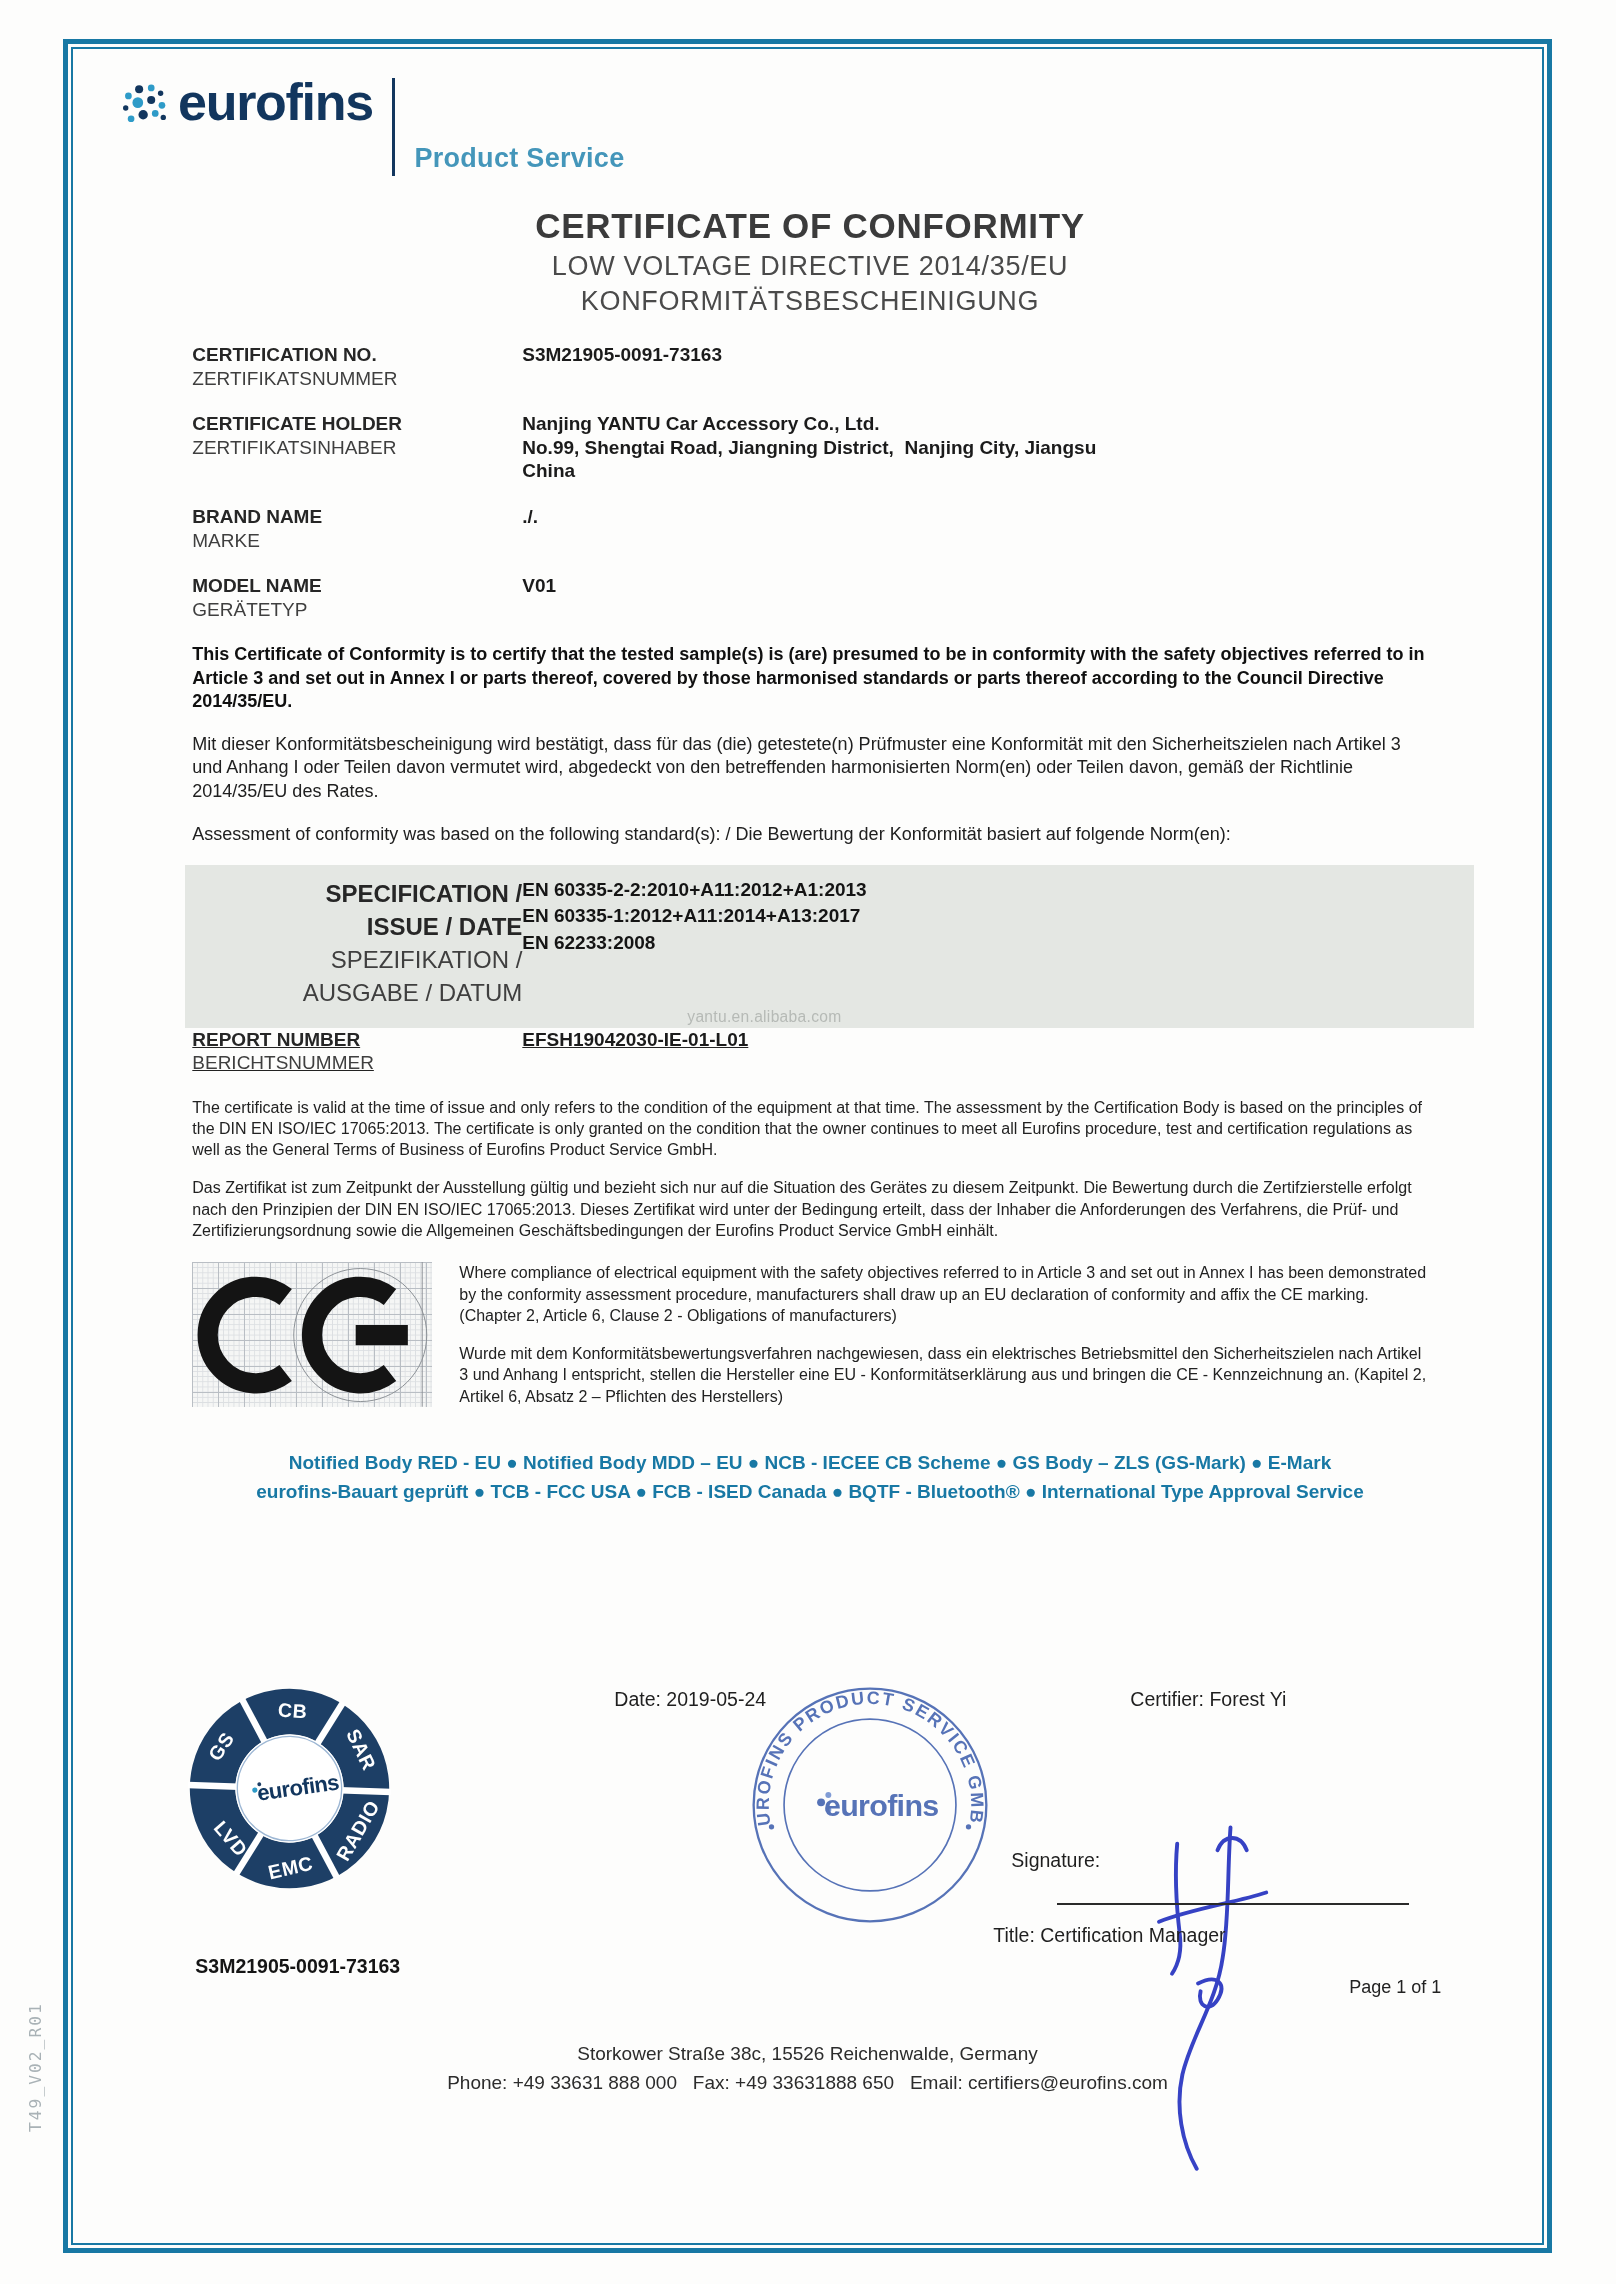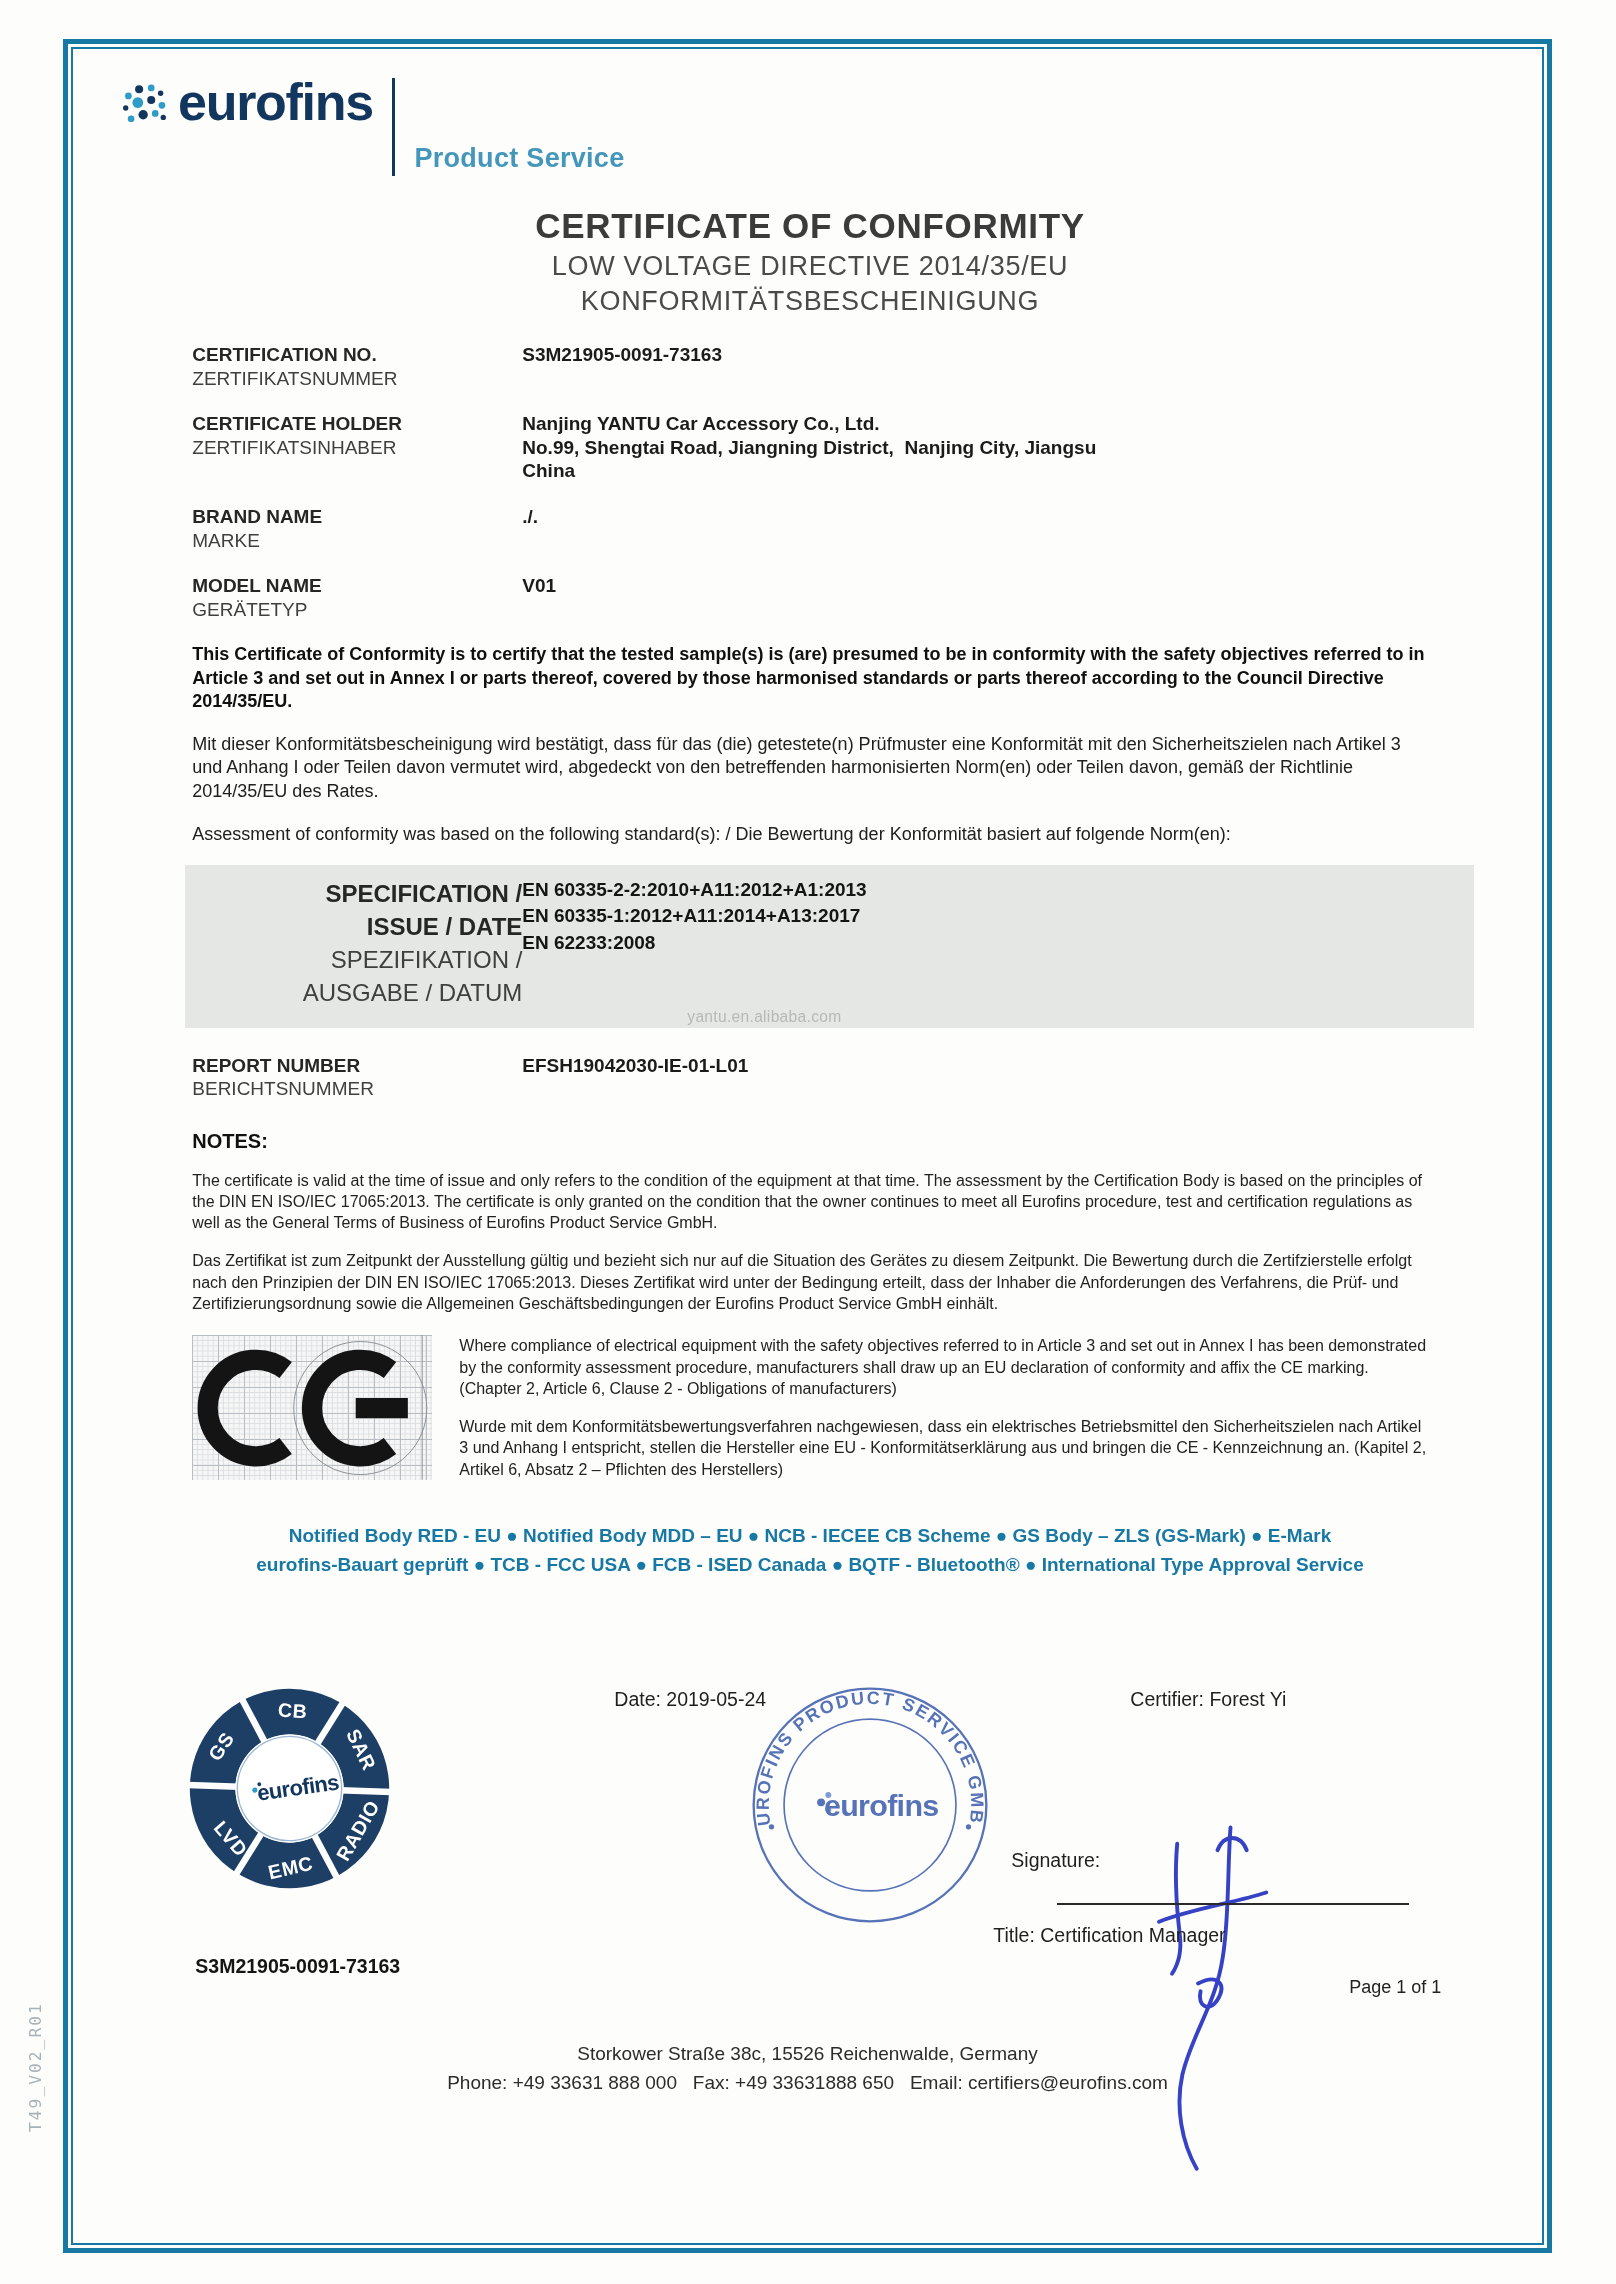--- a/index.html
+++ b/index.html
@@ -34,21 +34,21 @@
   .para{font-size:18px;line-height:1.3;margin:19.5px 0 0 0;color:#202020;}
   .para.b{font-weight:bold;color:#101010;margin-top:22px;}
 
   
   .spec-block{position:relative;display:flex;margin:19.5px -46px 0 -7.8px;padding:11.7px 0 18px 7.8px;background:#e4e7e3;}
   .spec-label{width:330px;flex-shrink:0;}
   .spec-label .lab-en,.spec-label .lab-de{line-height:1.38;font-size:24px;text-align:right;}
   .spec-std{font-weight:bold;font-size:19px;line-height:1.38;color:#141414;}
   .watermark{position:absolute;left:39%;bottom:1.3px;font-size:15.6px;color:#b6bab6;letter-spacing:0.3px;}
 
-  .report-row{margin-top:26px;}
+  .report-row{text-decoration:underline;}
 
   .notes-heading{margin-top:29px;font-size:20px;font-weight:bold;color:#111;}
   .note{font-size:16px;line-height:1.33;margin:17px 0 0 0;color:#222;}
 
   
   .ce-section{display:flex;margin-top:21px;}
   .ce-box{width:240px;height:145px;flex-shrink:0;margin-right:27px;position:relative;
     background-color:#f5f6f5;
     background-image:
       linear-gradient(#b9bec4 0.7px, transparent 0.7px),
@@ -175,21 +175,20 @@
         </div>
 
         <div class="field-row report-row">
           <div class="field-label">
             <div class="lab-en">REPORT NUMBER</div>
             <div class="lab-de">BERICHTSNUMMER</div>
           </div>
           <div class="field-value">EFSH19042030-IE-01-L01</div>
         </div>
 
-        <div class="notes-heading">NOTES:</div>
         <p class="note">The certificate is valid at the time of issue and only refers to the condition of the equipment at that time. The assessment by the Certification Body is based on the principles of the DIN EN ISO/IEC 17065:2013. The certificate is only granted on the condition that the owner continues to meet all Eurofins procedure, test and certification regulations as well as the General Terms of Business of Eurofins Product Service GmbH.</p>
         <p class="note">Das Zertifikat ist zum Zeitpunkt der Ausstellung gültig und bezieht sich nur auf die Situation des Gerätes zu diesem Zeitpunkt. Die Bewertung durch die Zertifzierstelle erfolgt nach den Prinzipien der DIN EN ISO/IEC 17065:2013. Dieses Zertifikat wird unter der Bedingung erteilt, dass der Inhaber die Anforderungen des Verfahrens, die Prüf- und Zertifizierungsordnung sowie die Allgemeinen Geschäftsbedingungen der Eurofins Product Service GmbH einhält.</p>
 
         <div class="ce-section">
           <div class="ce-box">
             <svg class="ce-svg" viewBox="0 0 368 222">
               <circle cx="258" cy="112" r="102" fill="none" stroke="#8a8f95" stroke-width="1.5"></circle>
               <line x1="353" y1="0" x2="353" y2="222" stroke="#8a8f95" stroke-width="1.5"></line>
               <path d="M143.6,53.7 A74,74 0 1 0 143.6,170.3" fill="none" stroke="#141414" stroke-width="31"></path>
               <path d="M303.6,53.7 A74,74 0 1 0 303.6,170.3" fill="none" stroke="#141414" stroke-width="31"></path>

